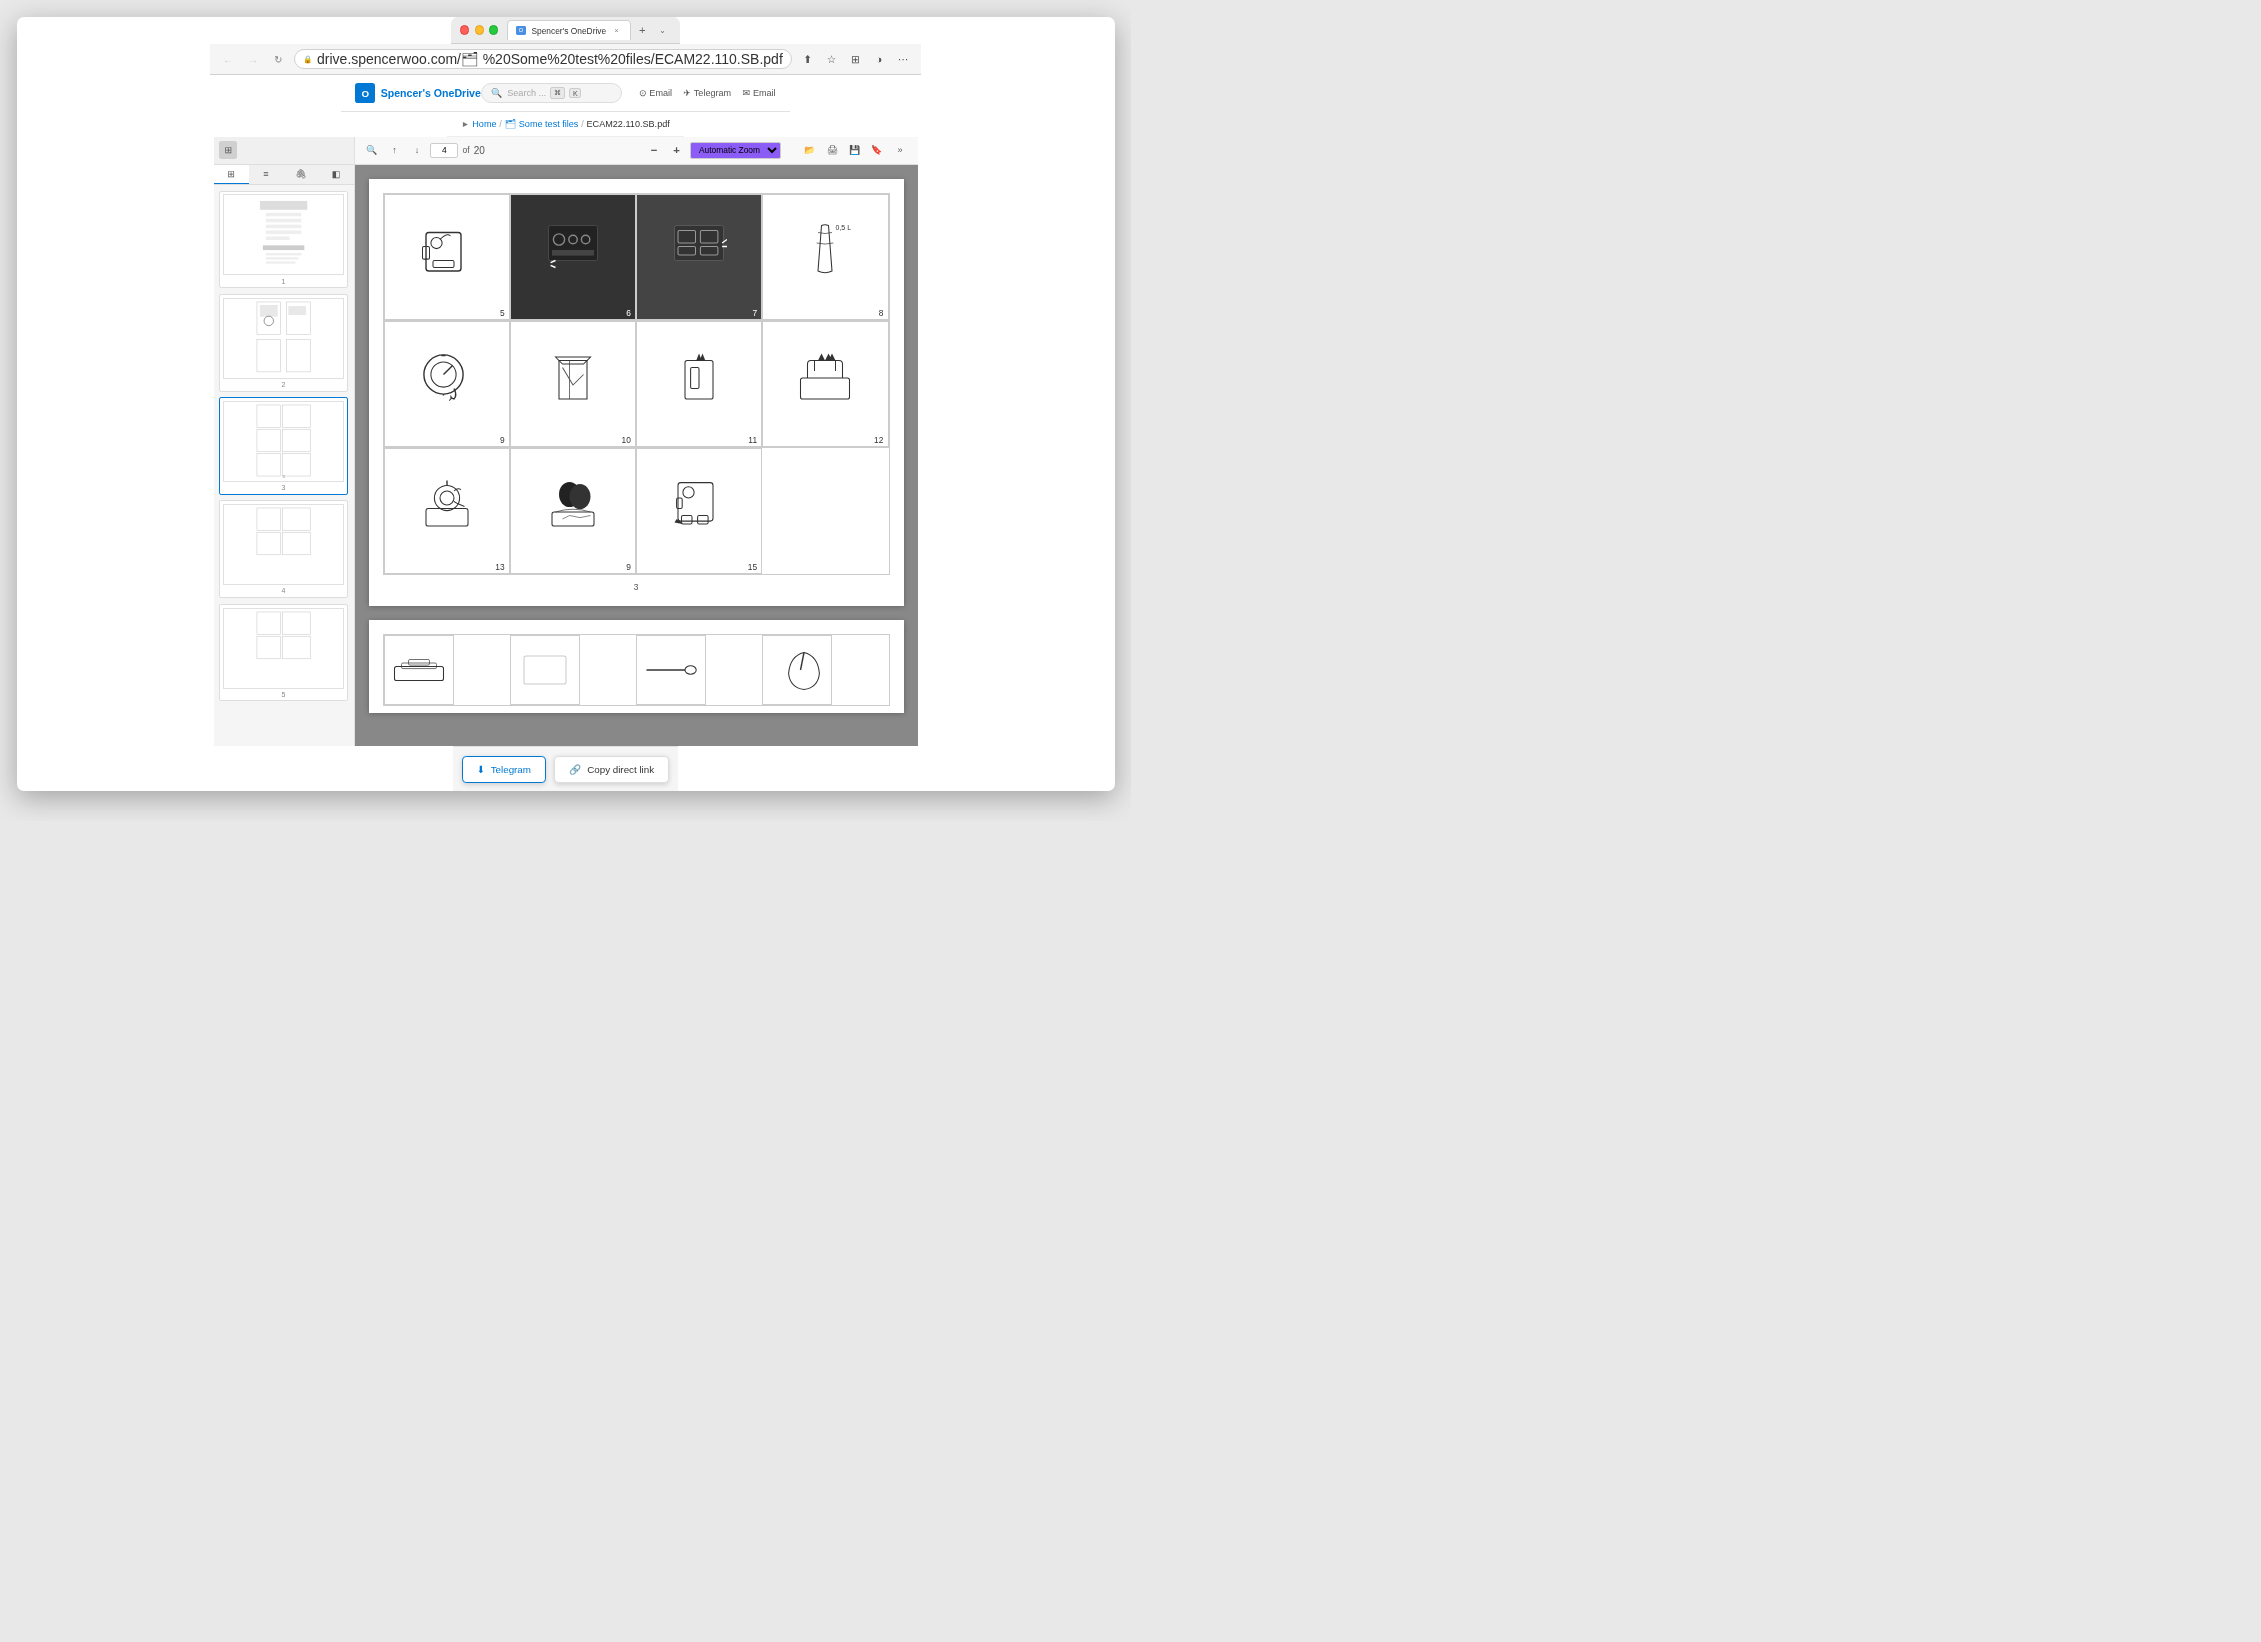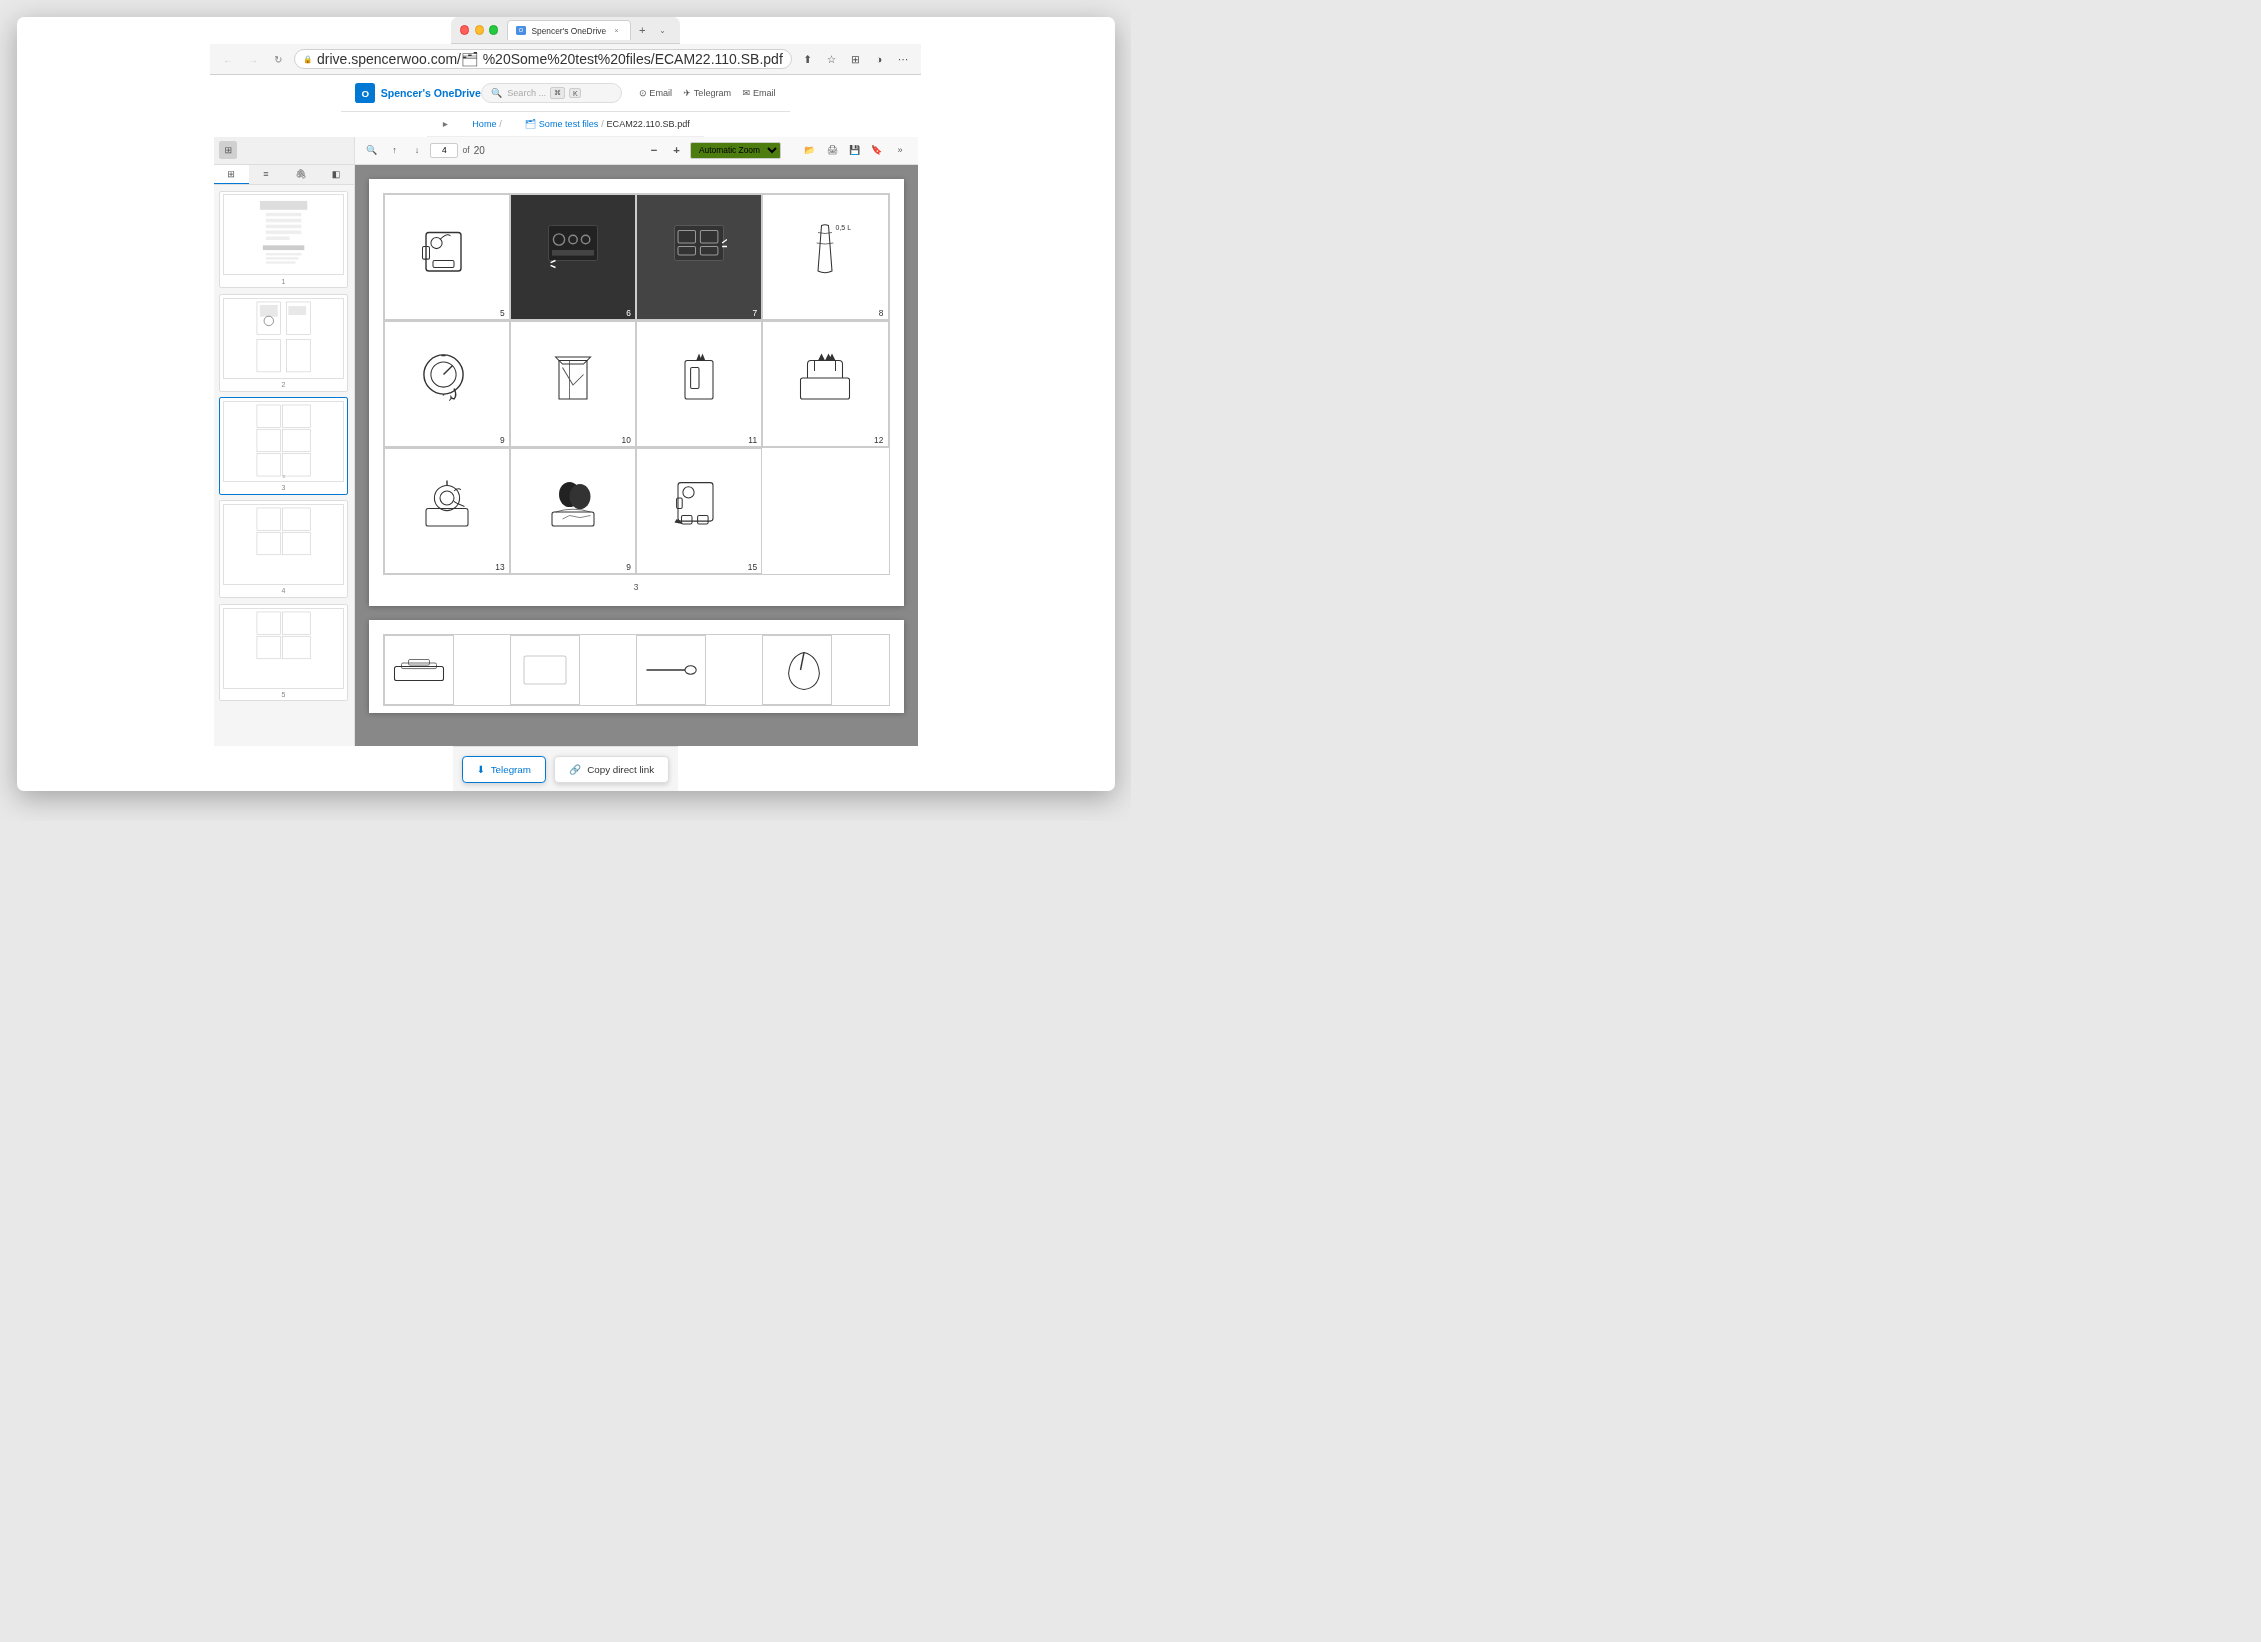--- a/index.html
+++ b/index.html
@@ -228,21 +228,21 @@
       background: #fff;
       padding: 7px 14px;
       font-size: 9.1px;
       color: #555;
       border-bottom: 0.7px solid #eee;
       flex-shrink: 0;
       display: flex;
       align-items: center;
       gap: 2.8px;
     }
-    .breadcrumb-item { cursor: pointer; color: #0078d4; margin-left: 20px; }
+    .breadcrumb-item { cursor: pointer; color: #0078d4; }
     .breadcrumb-sep { color: #aaa; }
     .breadcrumb-current { color: #333; }
 
     
     .main-area {
       display: flex;
       flex: 1;
       overflow: hidden;
     }
 
@@ -411,21 +411,21 @@
       border: 0.7px solid #ccc;
       border-radius: 2.1px;
       padding: 1.4px 2.8px;
       font-size: 8.4px;
     }
     .pdf-zoom-select {
       border: 0.7px solid #ccc;
       border-radius: 2.1px;
       padding: 1.4px 4.2px;
       font-size: 8.4px;
-      background: #4d7c0f;
+      background: #8b5cf6;
       cursor: pointer;
     }
 
     
     .thumb-svg {
       width: 100%;
       height: 77px;
     }
 
     

